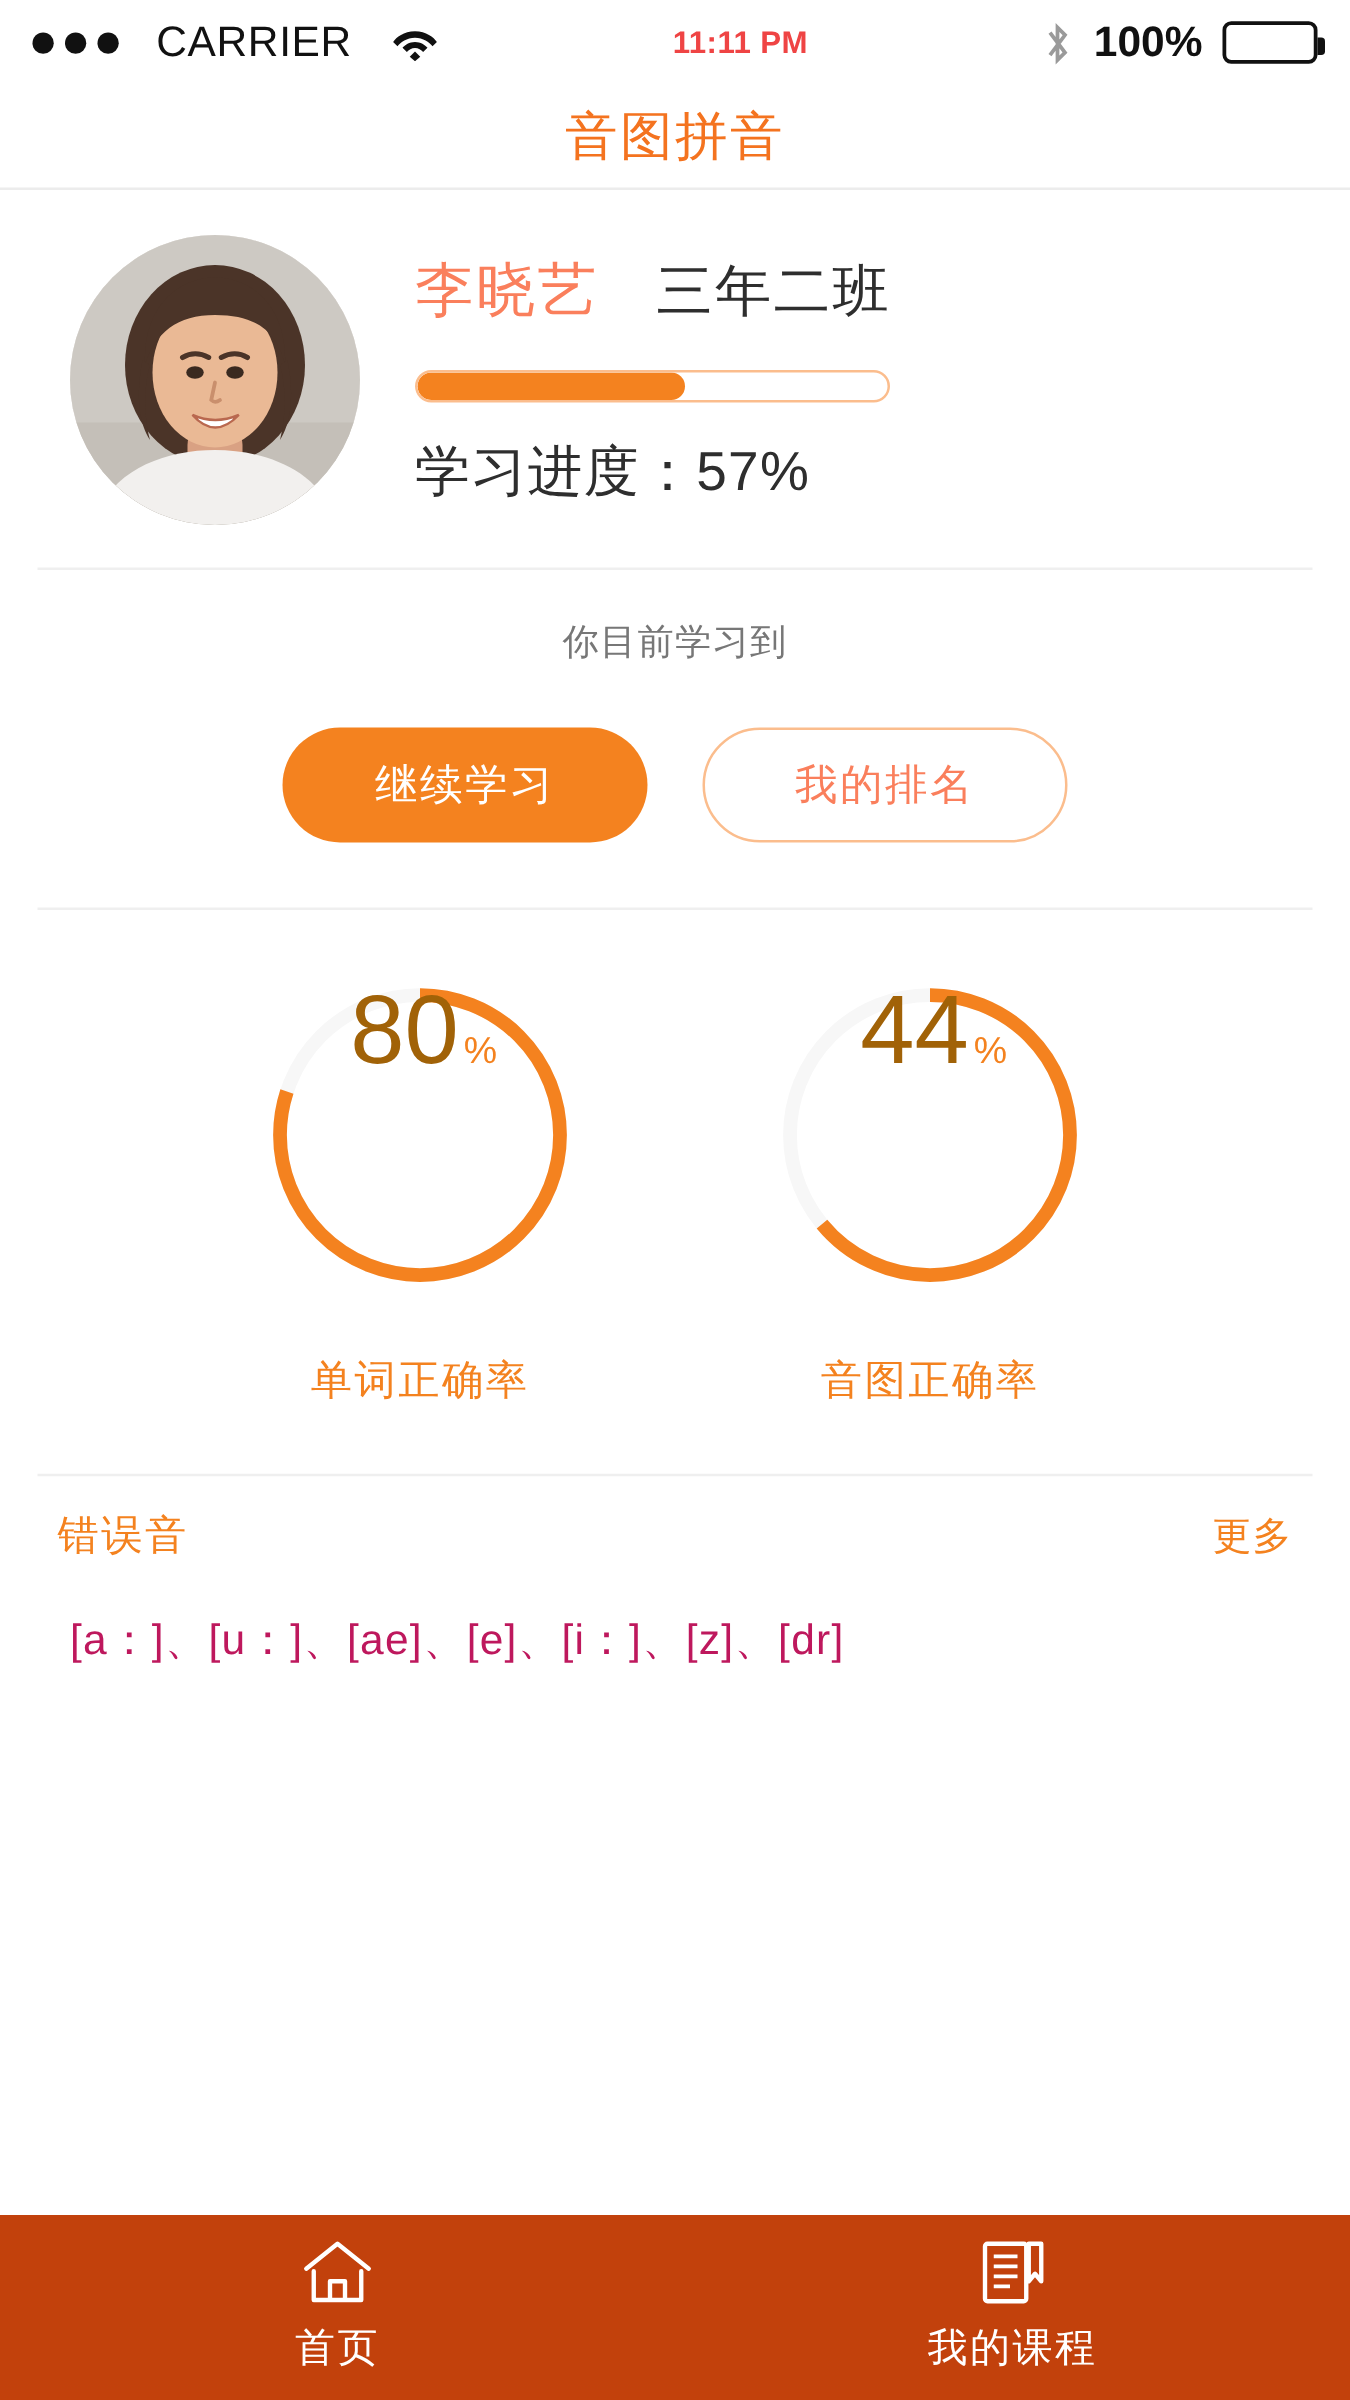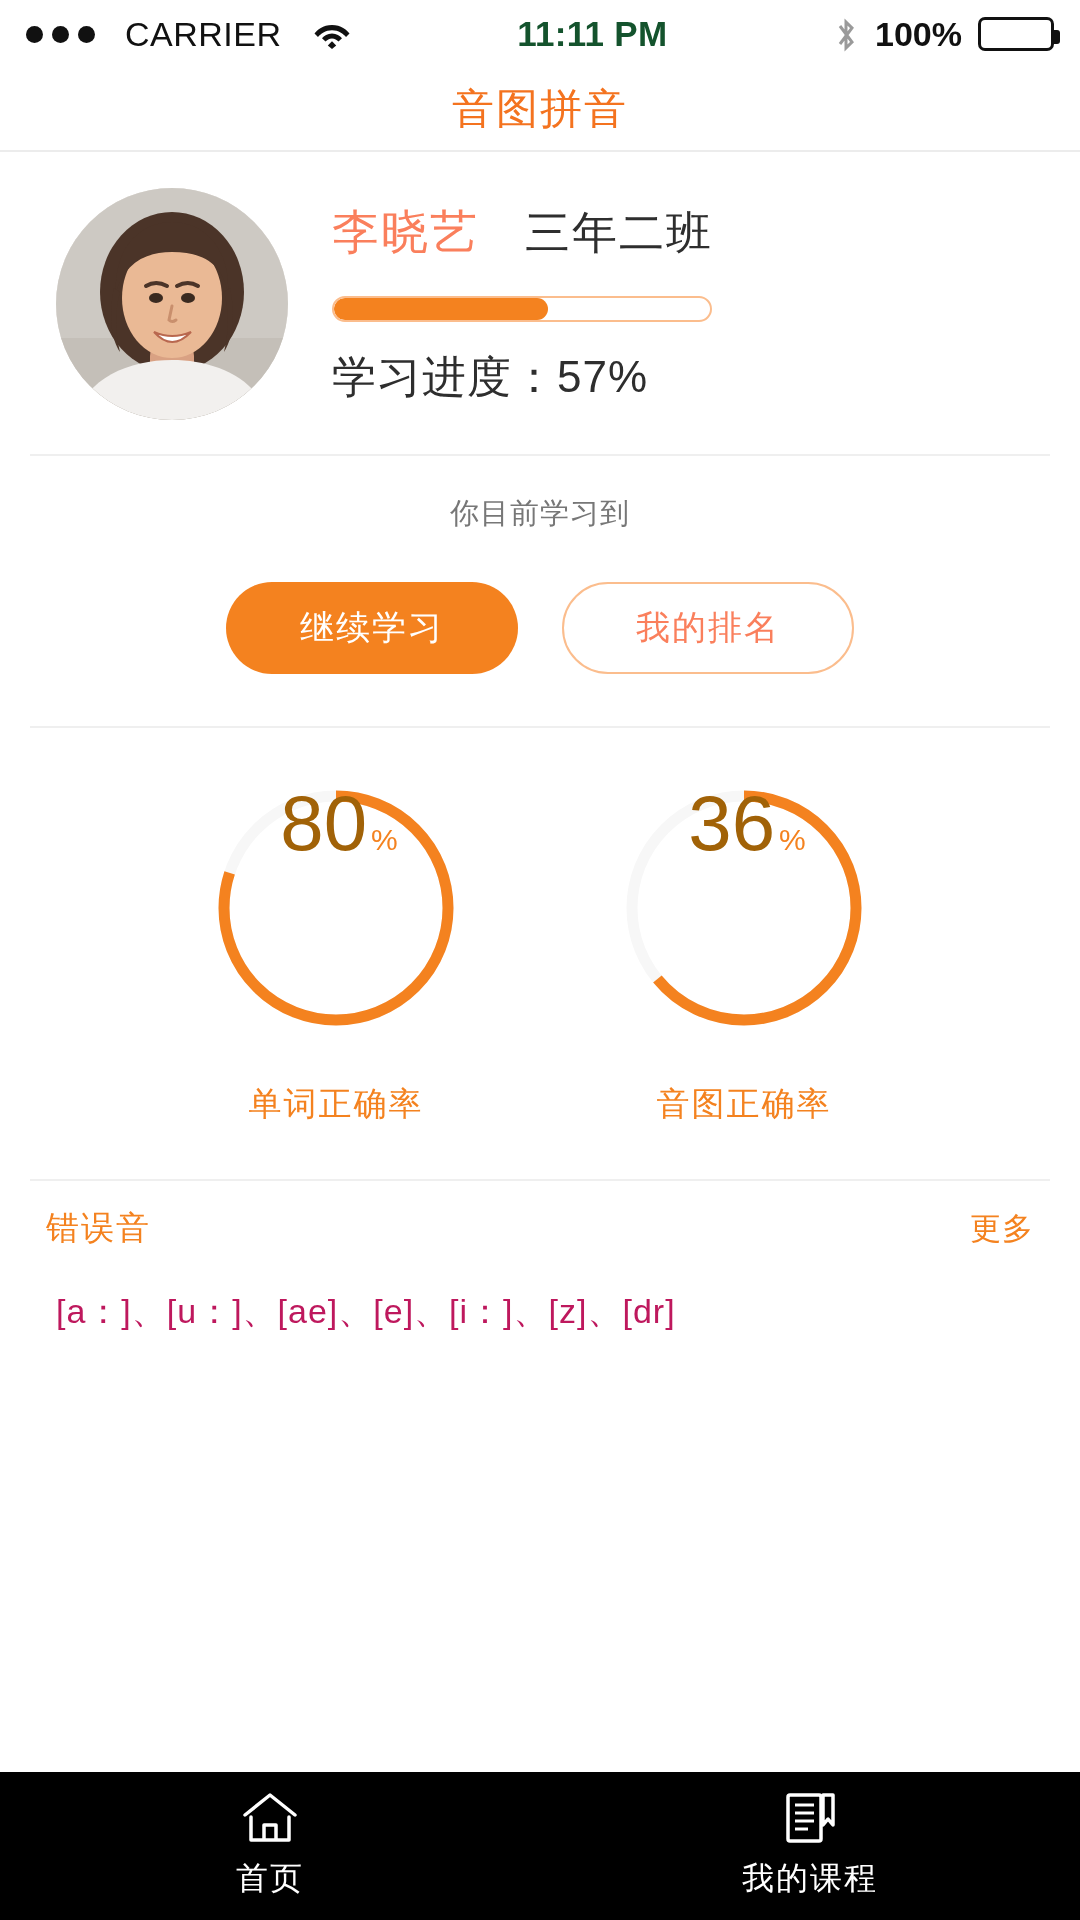--- a/index.html
+++ b/index.html
@@ -28,21 +28,21 @@
   }
   .sb-left { display: flex; align-items: center; gap: 30px; flex: 0 0 auto; }
   .dots { display: flex; gap: 9px; align-items: center; }
   .dots i { width: 17px; height: 17px; border-radius: 50%; background: #111; display: block; }
   .carrier {
     font-size: 34px; letter-spacing: 0.5px; font-weight: 400;
     color: #111;
   }
   .wifi { width: 40px; height: 30px; position: relative; display: inline-block; }
   .sb-center { flex: 1 1 auto; display: flex; justify-content: center; }
-  .clock { font-size: 35px; font-weight: 700; color: #14532d; letter-spacing: 0.3px; }
+  .clock { font-size: 25px; font-weight: 700; color: #ef4444; letter-spacing: 0.3px; }
   .sb-right { display: flex; align-items: center; gap: 16px; flex: 0 0 auto; }
   .bt { width: 26px; height: 34px; }
   .batt-pct { font-size: 34px; font-weight: 700; color: #111; }
   .battery {
     width: 76px; height: 34px; border: 3px solid #111; border-radius: 7px;
     position: relative; background: #fff; padding: 2px;
   }
   .battery::after {
     content: ""; position: absolute; right: -9px; top: 10px;
     width: 6px; height: 14px; background: #111; border-radius: 0 3px 3px 0;
@@ -122,21 +122,21 @@
   .err-head { display: flex; align-items: center; justify-content: space-between; padding: 25px 0 0 0; }
   .err-title { font-size: 33px; color: #f4821f; letter-spacing: 2px; }
   .err-more { font-size: 31px; color: #f4821f; letter-spacing: 1px; cursor: pointer; }
   .err-list { font-size: 34px; color: #be185d; letter-spacing: 1px; padding: 38px 0 0 10px; }
 
   .spacer { flex: 1 1 auto; }
 
   
   .tabbar {
     flex: 0 0 148px;
-    background: #000000;
+    background: #c2410c;
     display: flex;
   }
   .tab {
     flex: 1 1 50%;
     display: flex; flex-direction: column;
     align-items: center; justify-content: center;
     gap: 12px; cursor: pointer;
   }
   .tab svg { display: block; }
   .tab-label { font-size: 32px; color: #ffffff; letter-spacing: 2px; }
@@ -258,21 +258,21 @@
         <div class="stat-label">单词正确率</div>
       </div>
 
       <div class="stat">
         <div class="donut">
           <svg width="248" height="248" viewBox="0 0 248 248">
             <circle cx="124" cy="124" r="112" fill="none" stroke="#f7f7f7" stroke-width="11"></circle>
             <circle id="arc1" cx="124" cy="124" r="112" fill="none" stroke="#f4821f" stroke-width="11" stroke-linecap="butt" stroke-dasharray="450.37872281863275 253.3380315854809"></circle>
           </svg>
           <div class="donut-center">
-            <span class="donut-val">36</span>
+            <span class="donut-val">44</span>
             <span class="donut-pct">%</span>
           </div>
         </div>
         <div class="stat-label">音图正确率</div>
       </div>
 
     </div>
 
     <div class="divider" style="margin-top:34px;"></div>
 

